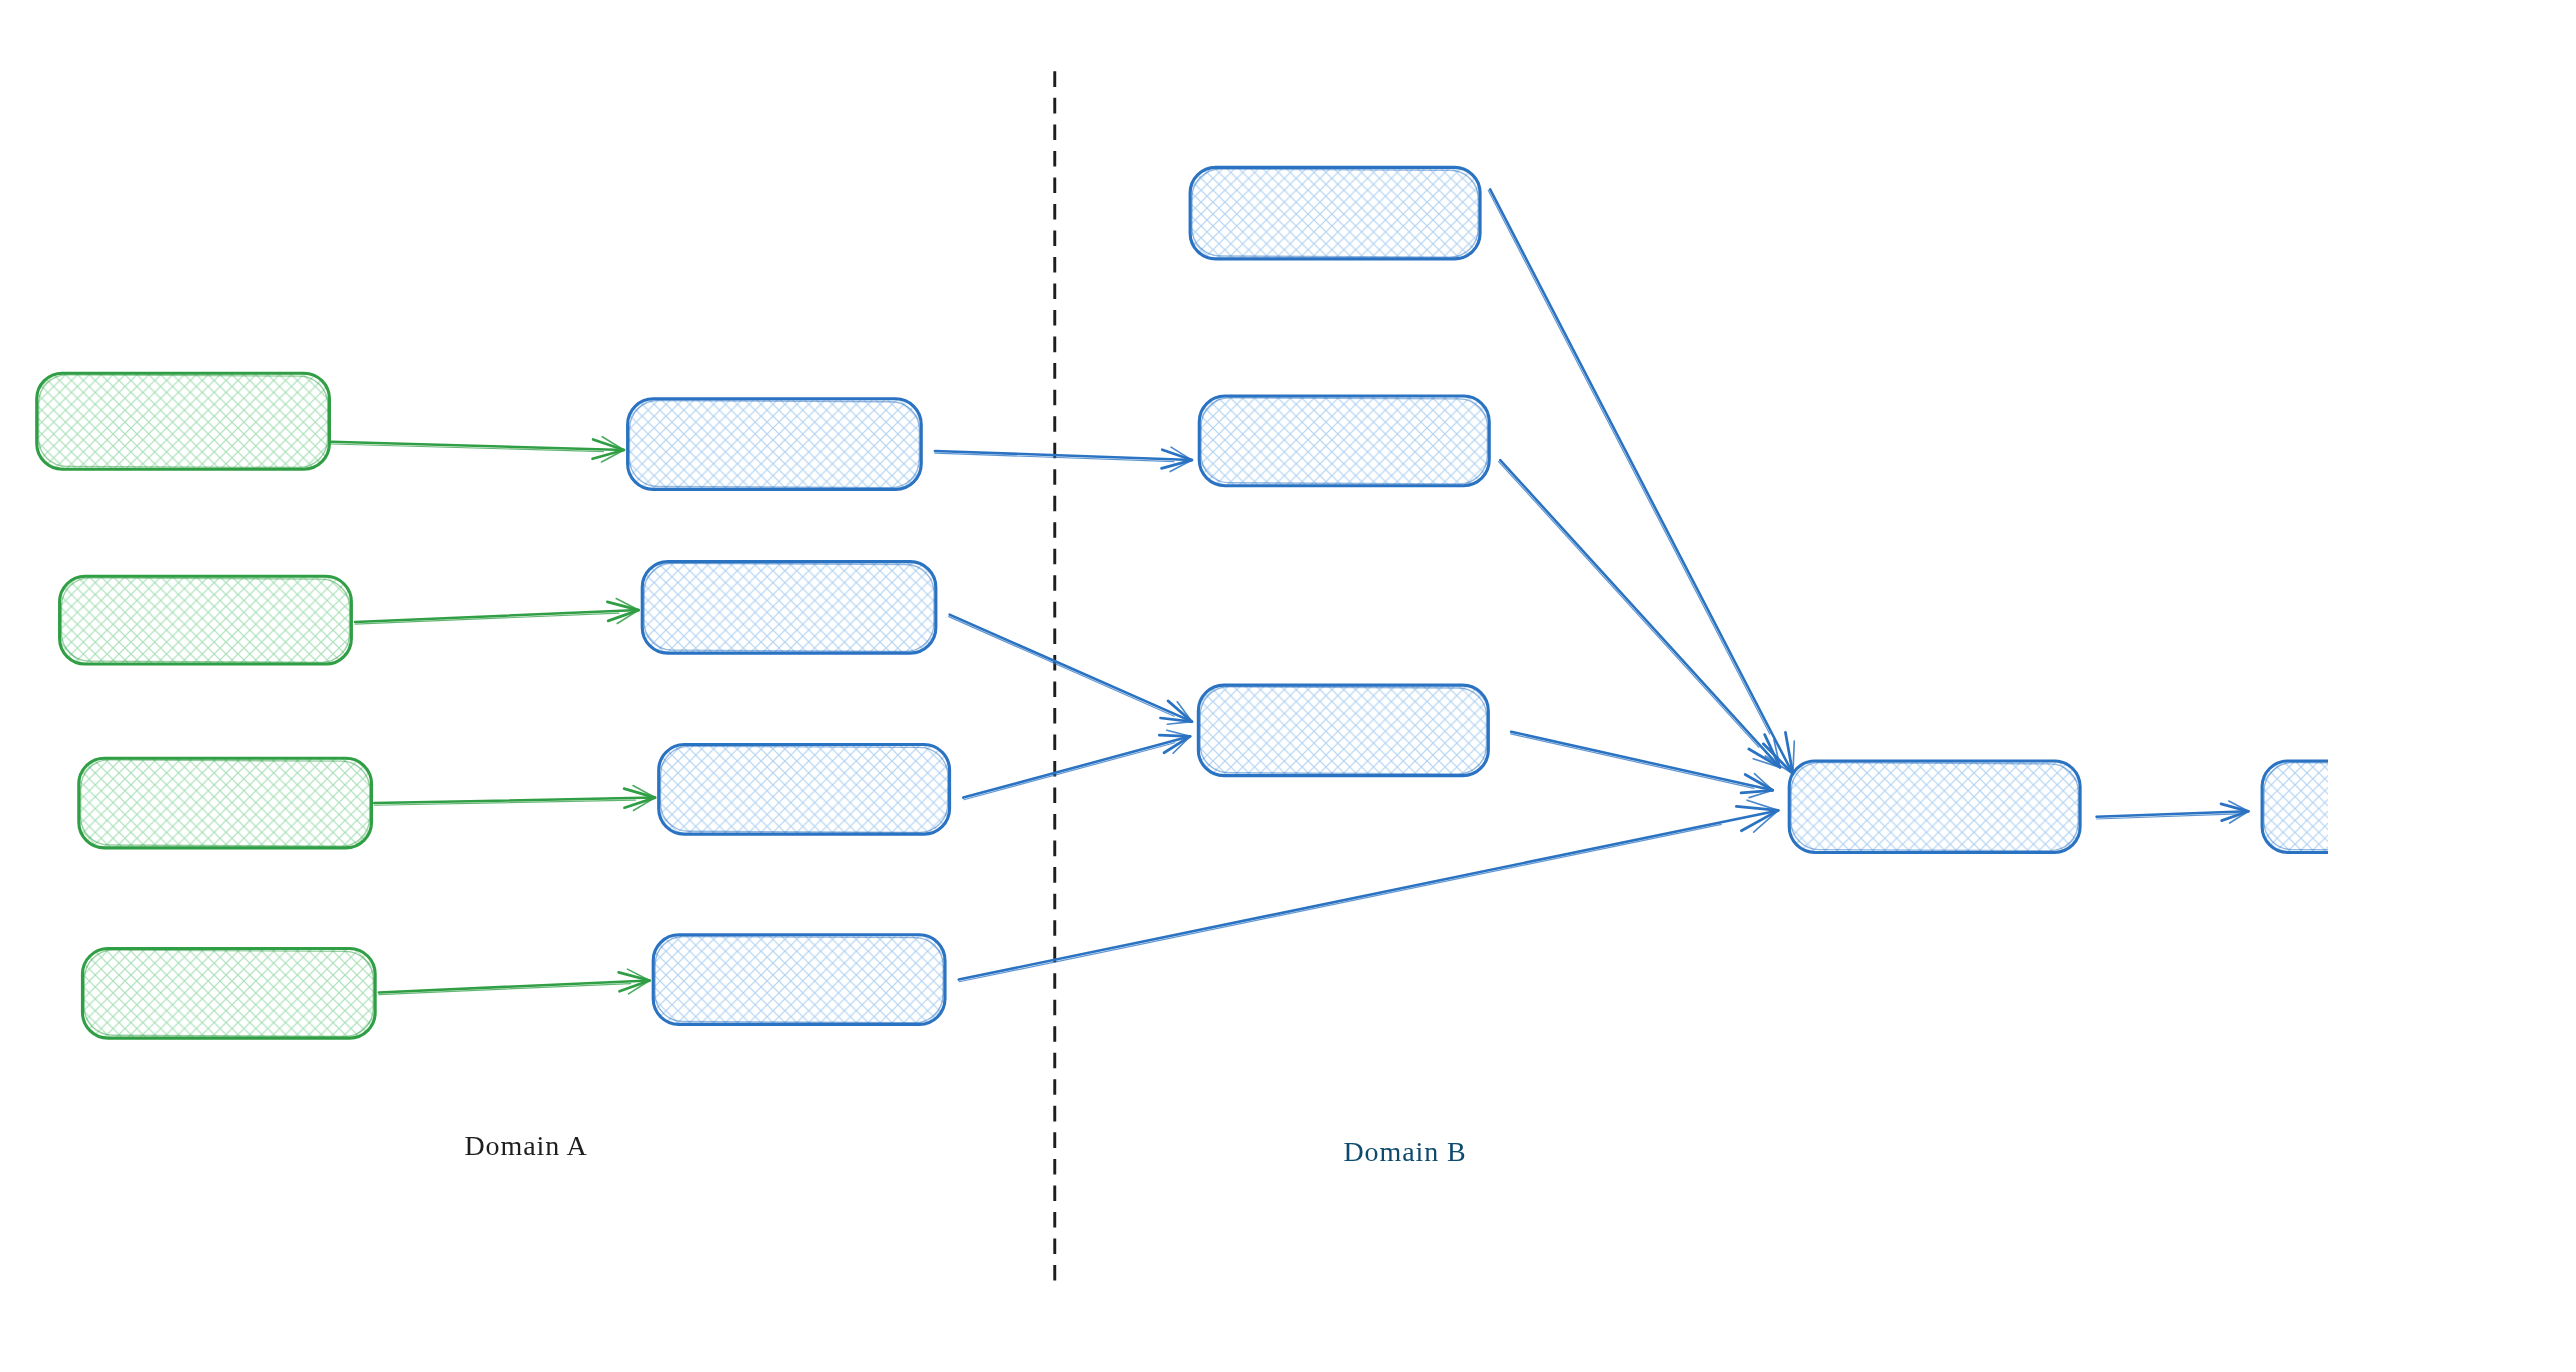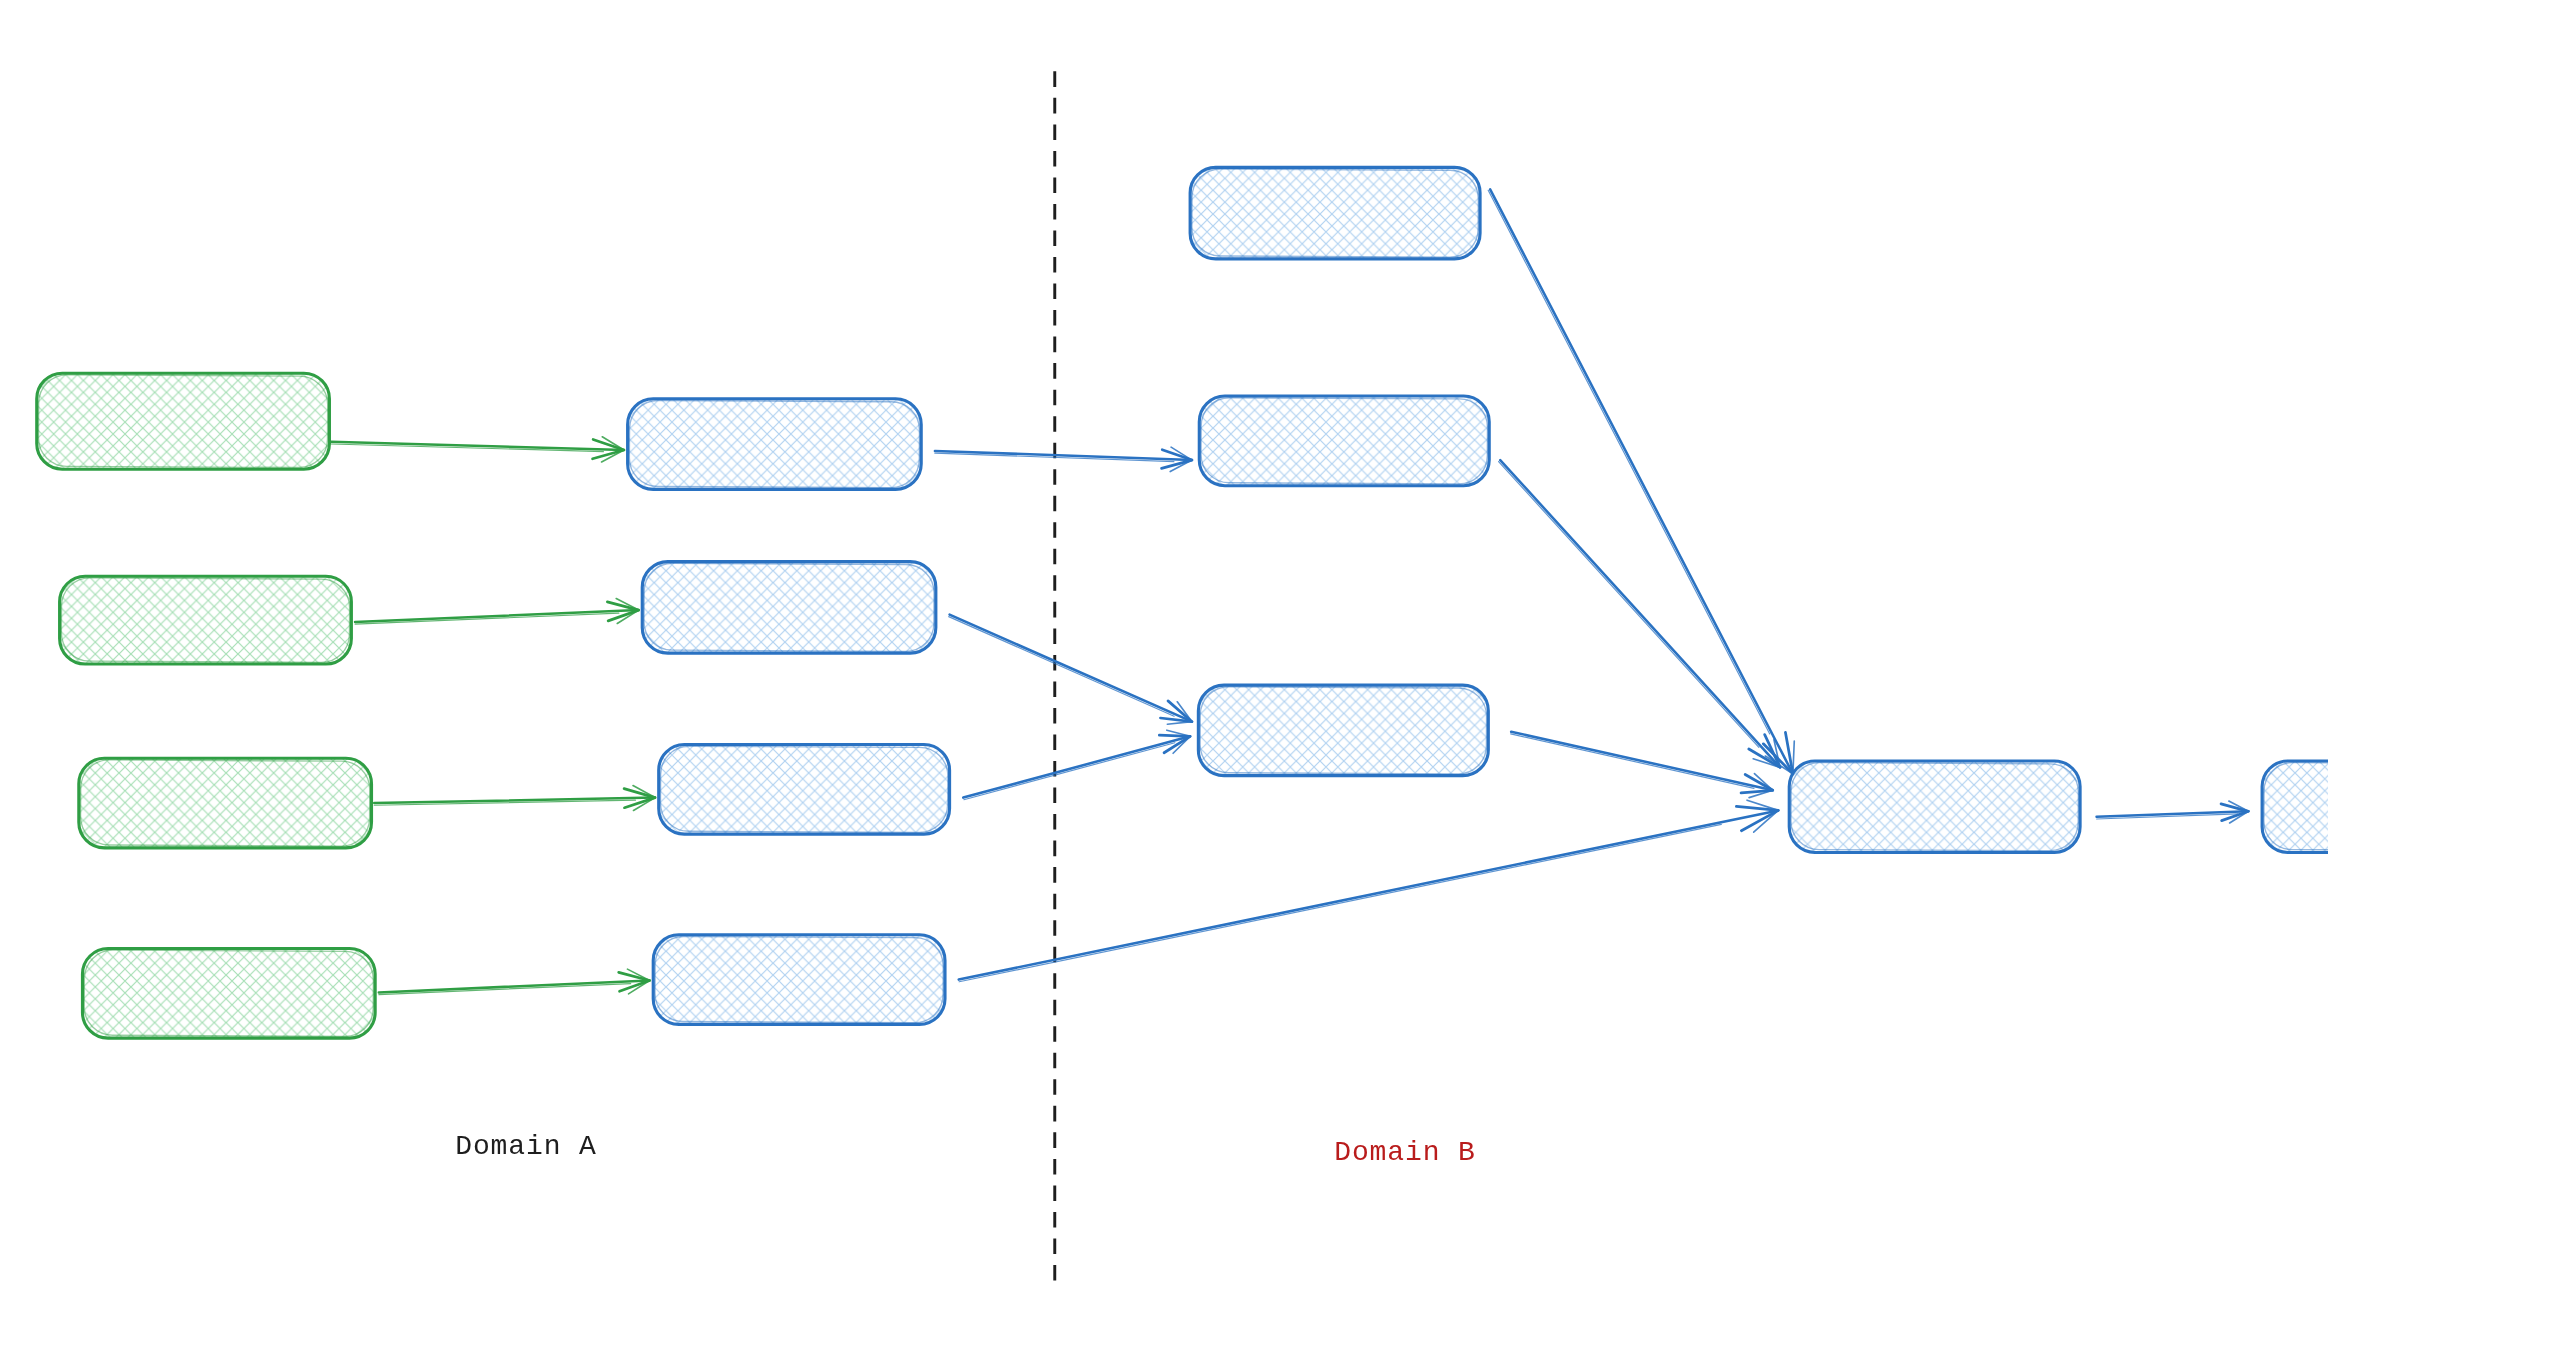--- a/index.html
+++ b/index.html
@@ -6,21 +6,21 @@
     margin: 0;
     padding: 0;
     background: #ffffff;
   }
   .stage {
     position: relative;
     width: 2328px;
     height: 1372px;
     background: #ffffff;
     overflow: hidden;
-    font-family: Liberation Mono, monospace;
+    font-family: Liberation Serif, serif;
   }
   svg.scene {
     position: absolute;
     inset: 0;
     width: 2576px;
     height: 1372px;
     display: block;
   }
   .canvas-label {
     position: absolute;
@@ -167,15 +167,15 @@
       <g>
         <path d="M 2292 893 L 2458 887" stroke="#2a72c2" stroke-width="2.8" fill="none" stroke-linecap="round"></path>
         <path d="M 2292.086690378955 895.3984338177645 L 2446.4666903789553 889.8184338177645" stroke="#2a72c2" stroke-width="1.3" fill="none" opacity="0.75" stroke-linecap="round"></path>
         <path d="M 2428.750614926299 897.2193627112989 L 2458 887 L 2428.0891545466384 878.9189588740167" stroke="#2a72c2" stroke-width="3" fill="none" opacity="1" stroke-linecap="round" stroke-linejoin="round"></path>
         <path d="M 2437.474898560066 899.757783181303 L 2458 887 L 2436.607411723538 875.7573140373619" stroke="#2a72c2" stroke-width="1.8" fill="none" opacity="0.85" stroke-linecap="round" stroke-linejoin="round"></path>
       </g>
     </svg>
 
   <div class="canvas-label" style="left: 526px; top: 1146px; color: rgb(30, 30, 30);">Domain A</div>
 
-  <div class="canvas-label" style="left: 1405px; top: 1152px; color: #b91c1c;">Domain B</div>
+  <div class="canvas-label" style="left: 1405px; top: 1152px; color: #0c4a6e;">Domain B</div>
 </div>
 
 
 </body></html>

